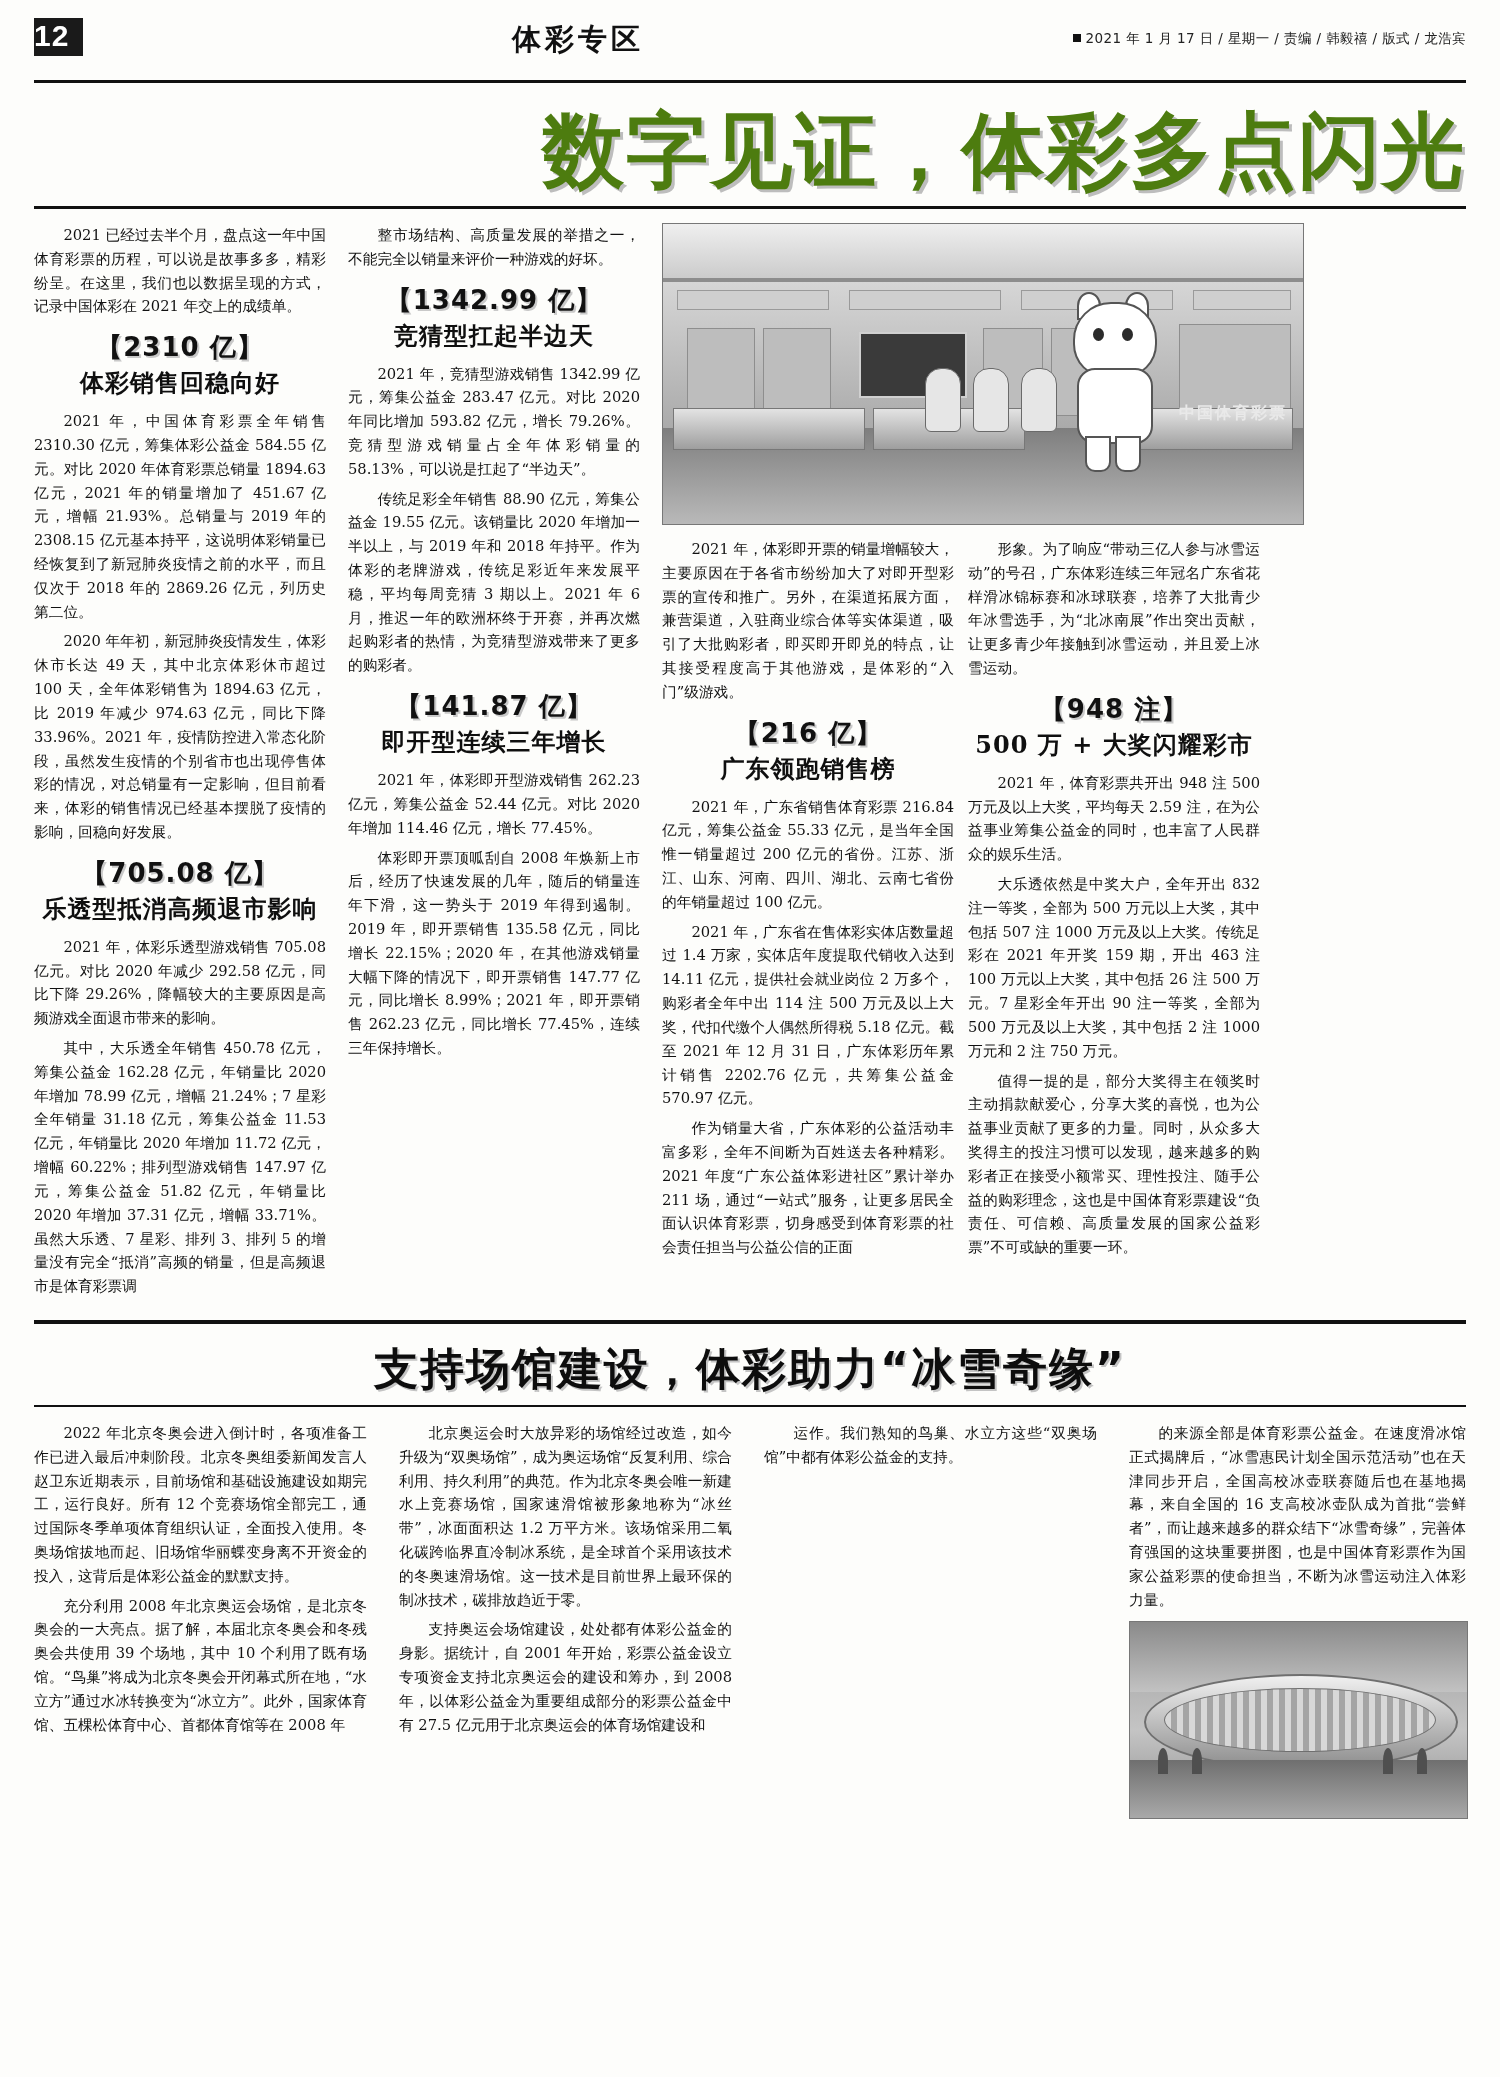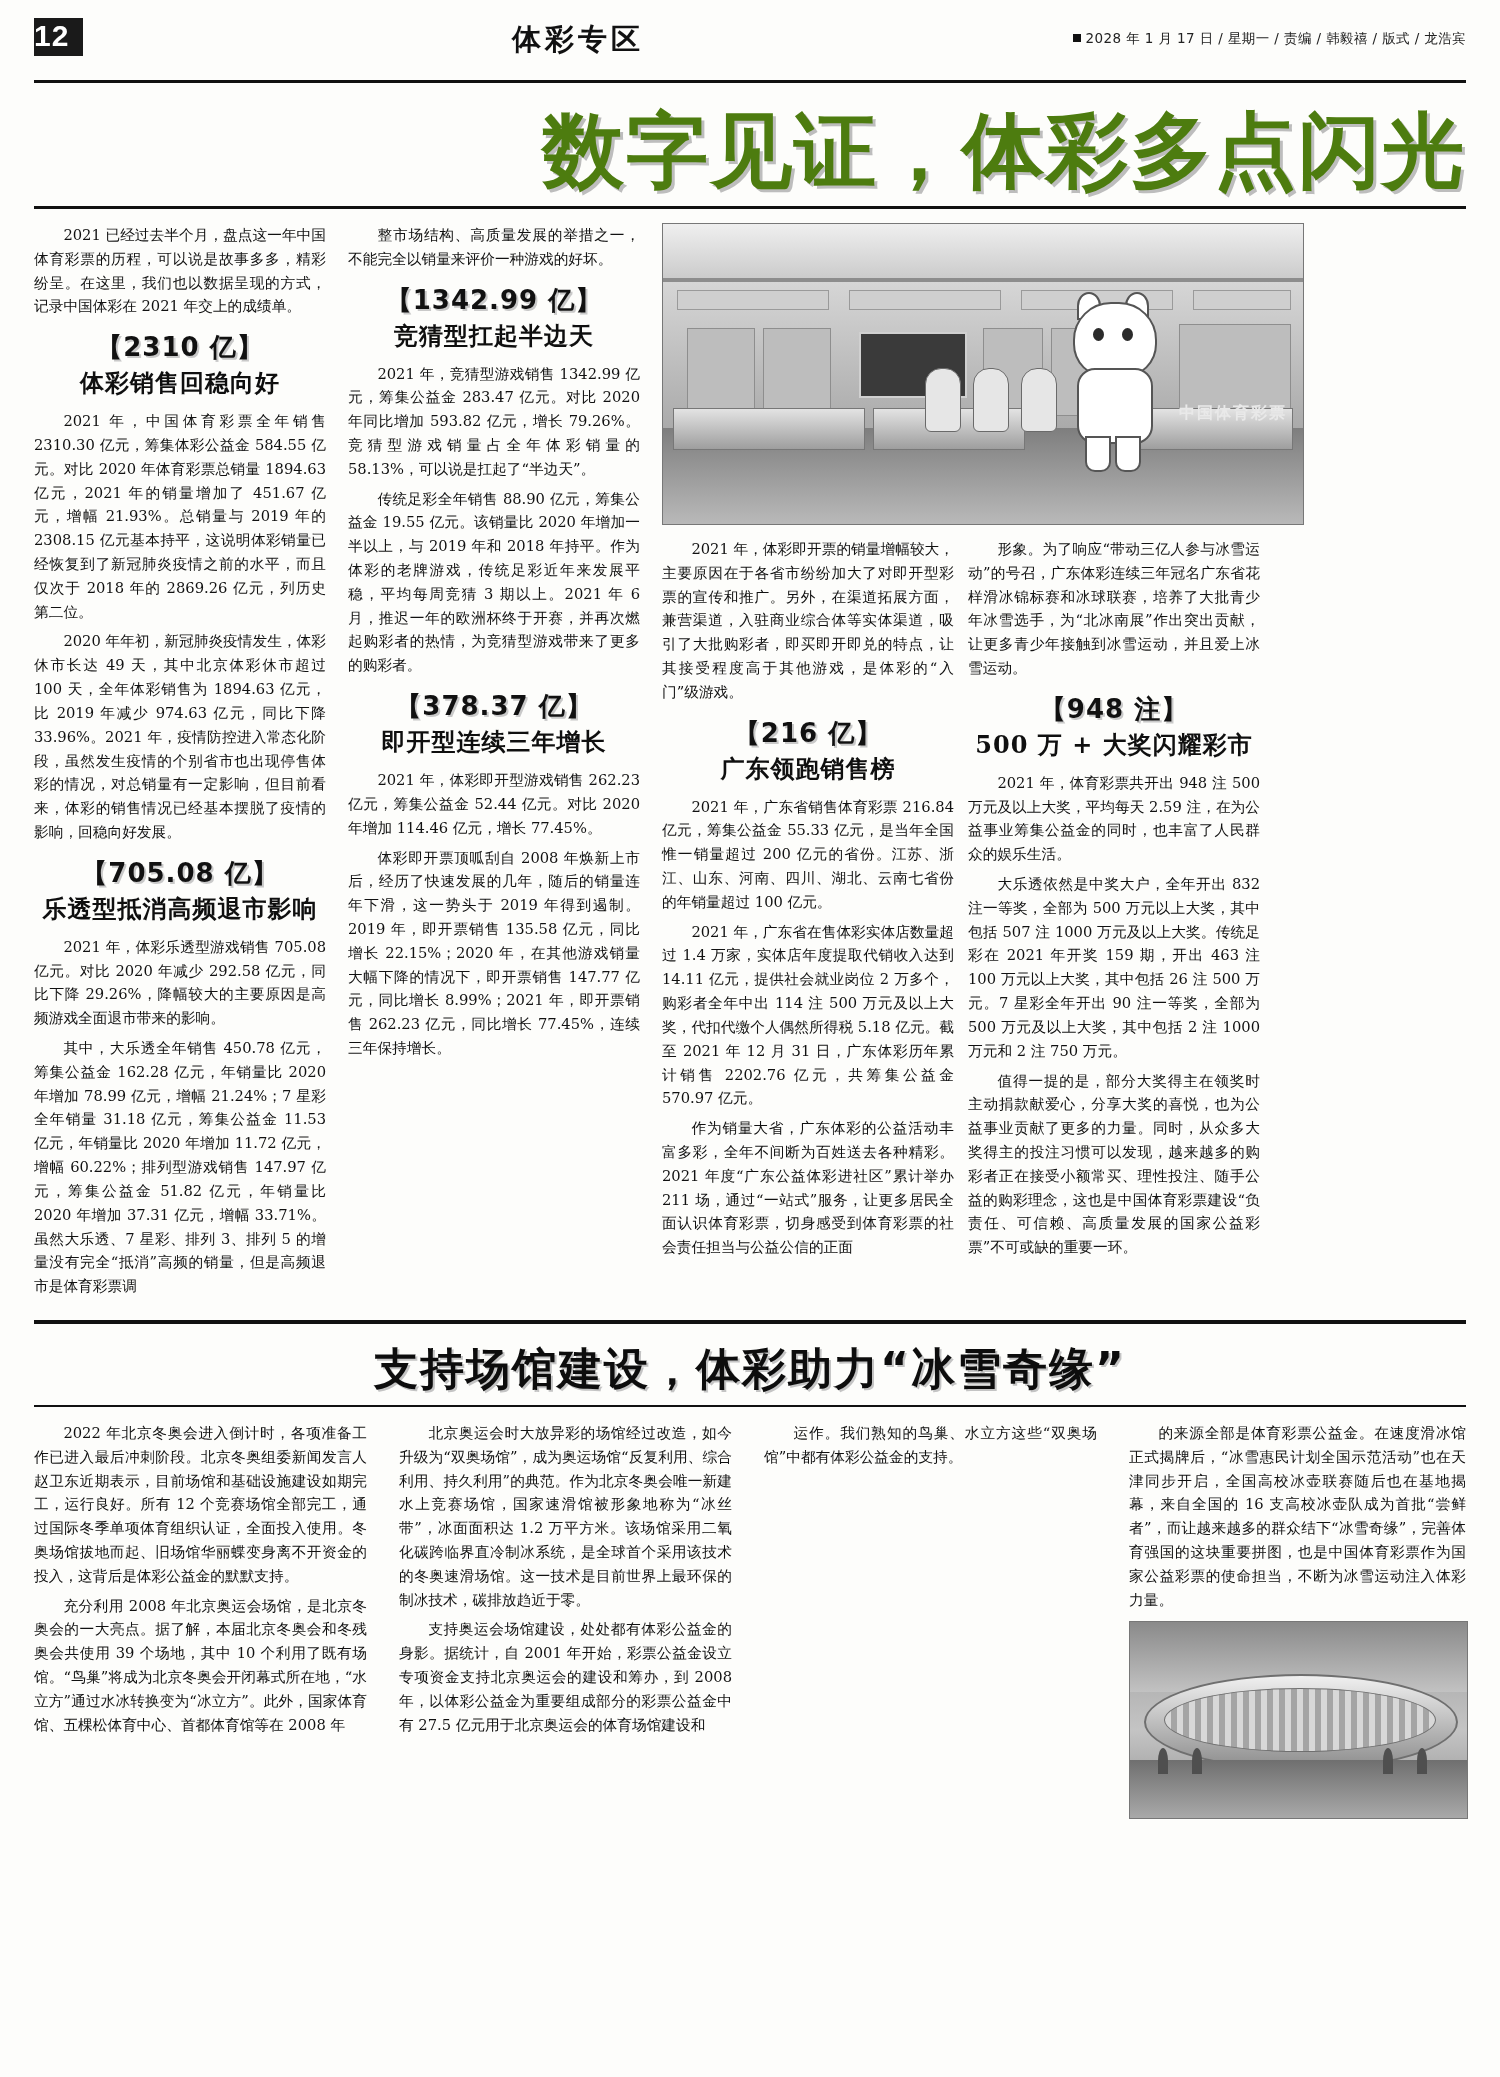--- a/index.html
+++ b/index.html
@@ -101,21 +101,21 @@
   .photo2 .tree{position:absolute;bottom:44px;width:10px;height:26px;background:#4f4f4f;border-radius:50% 50% 0 0;}
 </style>
 </head>
 <body>
 
 <div class="page">
 
   <div class="masthead">
     <div class="pagenum">12</div>
     <div class="mast-center">体彩专区</div>
-    <div class="mast-right"><span class="sq"></span><span>2028 年 1 月 17 日 / 星期一 / 责编 / 韩毅禧 / 版式 / 龙浩宾</span></div>
+    <div class="mast-right"><span class="sq"></span><span>2021 年 1 月 17 日 / 星期一 / 责编 / 韩毅禧 / 版式 / 龙浩宾</span></div>
   </div>
 
   <div class="headline">数字见证，体彩多点闪光</div>
   <div class="rule-thick"></div>
 
   <div class="cols">
 
     <div class="col">
       <p>2021 已经过去半个月，盘点这一年中国体育彩票的历程，可以说是故事多多，精彩纷呈。在这里，我们也以数据呈现的方式，记录中国体彩在 2021 年交上的成绩单。</p>
       <div class="sec-amount">【2310 亿】</div>
@@ -127,21 +127,21 @@
       <p>2021 年，体彩乐透型游戏销售 705.08 亿元。对比 2020 年减少 292.58 亿元，同比下降 29.26%，降幅较大的主要原因是高频游戏全面退市带来的影响。</p>
       <p>其中，大乐透全年销售 450.78 亿元，筹集公益金 162.28 亿元，年销量比 2020 年增加 78.99 亿元，增幅 21.24%；7 星彩全年销量 31.18 亿元，筹集公益金 11.53 亿元，年销量比 2020 年增加 11.72 亿元，增幅 60.22%；排列型游戏销售 147.97 亿元，筹集公益金 51.82 亿元，年销量比 2020 年增加 37.31 亿元，增幅 33.71%。虽然大乐透、7 星彩、排列 3、排列 5 的增量没有完全“抵消”高频的销量，但是高频退市是体育彩票调</p>
     </div>
 
     <div class="col">
       <p>整市场结构、高质量发展的举措之一，不能完全以销量来评价一种游戏的好坏。</p>
       <div class="sec-amount">【1342.99 亿】</div>
       <div class="sec-title">竞猜型扛起半边天</div>
       <p>2021 年，竞猜型游戏销售 1342.99 亿元，筹集公益金 283.47 亿元。对比 2020 年同比增加 593.82 亿元，增长 79.26%。竞猜型游戏销量占全年体彩销量的 58.13%，可以说是扛起了“半边天”。</p>
       <p>传统足彩全年销售 88.90 亿元，筹集公益金 19.55 亿元。该销量比 2020 年增加一半以上，与 2019 年和 2018 年持平。作为体彩的老牌游戏，传统足彩近年来发展平稳，平均每周竞猜 3 期以上。2021 年 6 月，推迟一年的欧洲杯终于开赛，并再次燃起购彩者的热情，为竞猜型游戏带来了更多的购彩者。</p>
-      <div class="sec-amount">【378.37 亿】</div>
+      <div class="sec-amount">【141.87 亿】</div>
       <div class="sec-title">即开型连续三年增长</div>
       <p>2021 年，体彩即开型游戏销售 262.23 亿元，筹集公益金 52.44 亿元。对比 2020 年增加 114.46 亿元，增长 77.45%。</p>
       <p>体彩即开票顶呱刮自 2008 年焕新上市后，经历了快速发展的几年，随后的销量连年下滑，这一势头于 2019 年得到遏制。2019 年，即开票销售 135.58 亿元，同比增长 22.15%；2020 年，在其他游戏销量大幅下降的情况下，即开票销售 147.77 亿元，同比增长 8.99%；2021 年，即开票销售 262.23 亿元，同比增长 77.45%，连续三年保持增长。</p>
     </div>
 
     <div class="col wide">
 
       <div class="photo">
         <div class="ceiling"></div>
         <div class="backwall"></div>

